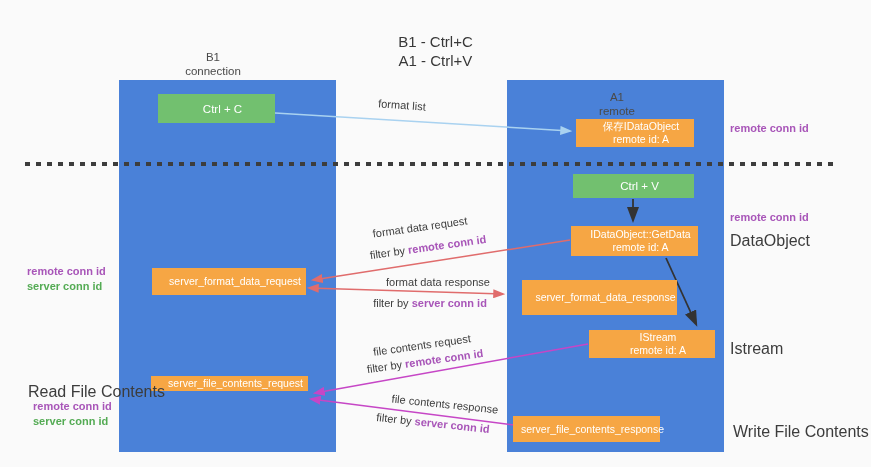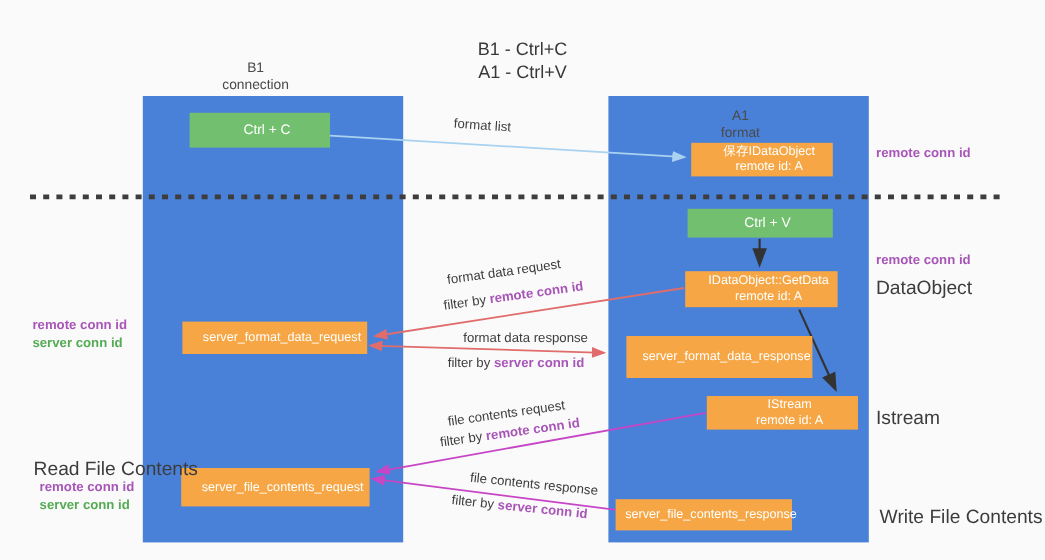--- a/index.html
+++ b/index.html
@@ -26,21 +26,21 @@
   .box.green  { background: #72c06f; font-size: 11.5px; }
   .box.orange { background: #f6a644; font-size: 10.5px; line-height: 13px; }
 
   .b-ctrl-c { left: 158px; top: 94px;  width: 117px; height: 29px; }
   .b-save   { left: 576px; top: 119px; width: 118px; height: 28px; font-size: 10px; }
   .b-ctrl-v { left: 573px; top: 174px; width: 121px; height: 24px; }
   .b-getdata{ left: 571px; top: 226px; width: 127px; height: 30px; }
   .b-freq   { left: 152px; top: 268px; width: 154px; height: 27px; font-size: 11px; text-align: center; }
   .b-fresp  { left: 522px; top: 280px; width: 155px; height: 35px; }
   .b-istream{ left: 589px; top: 330px; width: 126px; height: 28px; }
-  .b-creq   { left: 151px; top: 390px; width: 157px; height: 32px; font-size: 11px; }
+  .b-creq   { left: 151px; top: 376px; width: 157px; height: 15px; font-size: 11px; }
   .b-cresp  { left: 513px; top: 416px; width: 147px; height: 26px; }
 
   .flow-label { position: absolute; z-index: 3; font-size: 11px; color: #3d3d3d;
                 text-align: center; white-space: nowrap; }
   .tilt-up   { transform: rotate(-8deg); }
   .tilt-down { transform: rotate(6deg); }
   .tilt-slight { transform: rotate(4deg); }
   .hl-purple { color: #a855b8; font-weight: bold; }
 
   .side-label { position: absolute; z-index: 3; font-size: 16px; color: #3c3c3c; white-space: nowrap; }
@@ -66,21 +66,21 @@
     <div>B1 - Ctrl+C</div>
     <div>A1 - Ctrl+V</div>
   </div>
 
   <div class="col-header left">
     <div>B1</div>
     <div>connection</div>
   </div>
   <div class="col-header right">
     <div>A1</div>
-    <div>format</div>
+    <div>remote</div>
   </div>
 
   <div class="column left"></div>
   <div class="column right"></div>
 
   <svg class="overlay" width="871" height="467" viewBox="0 0 871 467">
     <defs>
       <marker id="m-blue" viewBox="0 0 8 6" refX="6.5" refY="3" markerWidth="8" markerHeight="6" orient="auto-start-reverse">
         <path d="M0,0 L8,3 L0,6 Z" fill="#a9d2f0"></path>
       </marker>

